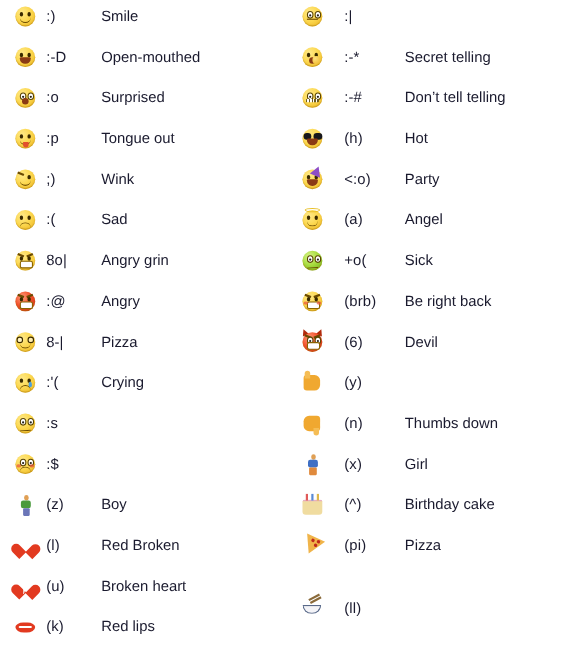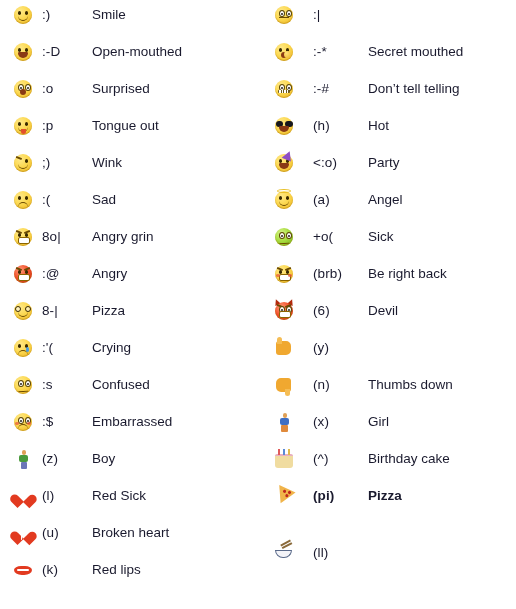--- a/index.html
+++ b/index.html
@@ -511,35 +511,33 @@
       <div class="row" style="top: 370px;">
         <span class="cell-icon">
           <span class="glyph">
             <span class="face "></span>
             <i class="eye wide l"></i>
             <i class="eye wide r"></i>
             <i class="mouth wavy"></i>
           </span>
         </span>
         <span class="cell-code">:s</span>
-        <span class="cell-label">Confused</span>
       </div>
       <div class="row" style="top: 407px;">
         <span class="cell-icon">
           <span class="glyph">
             <span class="face "></span>
             <i class="eye wide l"></i>
             <i class="eye wide r"></i>
             <i class="blush l"></i>
             <i class="blush r"></i>
             <i class="mouth frown"></i>
           </span>
         </span>
         <span class="cell-code">:$</span>
-        <span class="cell-label">Embarrassed</span>
       </div>
       <div class="row" style="top: 444px;">
         <span class="cell-icon">
           <span class="glyph">
             <span class="person">
               <i class="head"></i>
               <i class="body"></i>
               <i class="legs"></i>
             </span>
           </span>
@@ -547,21 +545,21 @@
         <span class="cell-code">(z)</span>
         <span class="cell-label">Boy</span>
       </div>
       <div class="row" style="top: 481px;">
         <span class="cell-icon">
           <span class="glyph">
             <span class="heart"></span>
           </span>
         </span>
         <span class="cell-code">(l)</span>
-        <span class="cell-label">Red Sick</span>
+        <span class="cell-label">Red Broken</span>
       </div>
       <div class="row" style="top: 518px;">
         <span class="cell-icon">
           <span class="glyph">
             <span class="heart"></span>
             <span class="crack"></span>
           </span>
         </span>
         <span class="cell-code">(u)</span>
         <span class="cell-label">Broken heart</span>
@@ -592,21 +590,21 @@
         <span class="cell-icon">
           <span class="glyph">
             <span class="face "></span>
             <i class="eye l"></i>
             <i class="eye r"></i>
             <i class="mouth o"></i>
             <i class="shush"></i>
           </span>
         </span>
         <span class="cell-code">:-*</span>
-        <span class="cell-label">Secret mouthed</span>
+        <span class="cell-label">Secret telling</span>
       </div>
       <div class="row" style="top: 74px;">
         <span class="cell-icon">
           <span class="glyph">
             <span class="face "></span>
             <i class="eye wide l"></i>
             <i class="eye wide r"></i>
             <i class="zipper"></i>
           </span>
         </span>
@@ -726,21 +724,21 @@
       </div>
       <div class="row" style="top: 444px;">
         <span class="cell-icon">
           <span class="glyph">
             <span class="cake"></span>
           </span>
         </span>
         <span class="cell-code">(^)</span>
         <span class="cell-label">Birthday cake</span>
       </div>
-      <div class="row" style="top: 481px; font-weight: bold;">
+      <div class="row" style="top: 481px;">
         <span class="cell-icon">
           <span class="glyph">
             <span class="pizza"></span>
           </span>
         </span>
         <span class="cell-code">(pi)</span>
         <span class="cell-label">Pizza</span>
       </div>
       <div class="row" style="top: 538px;">
         <span class="cell-icon">

